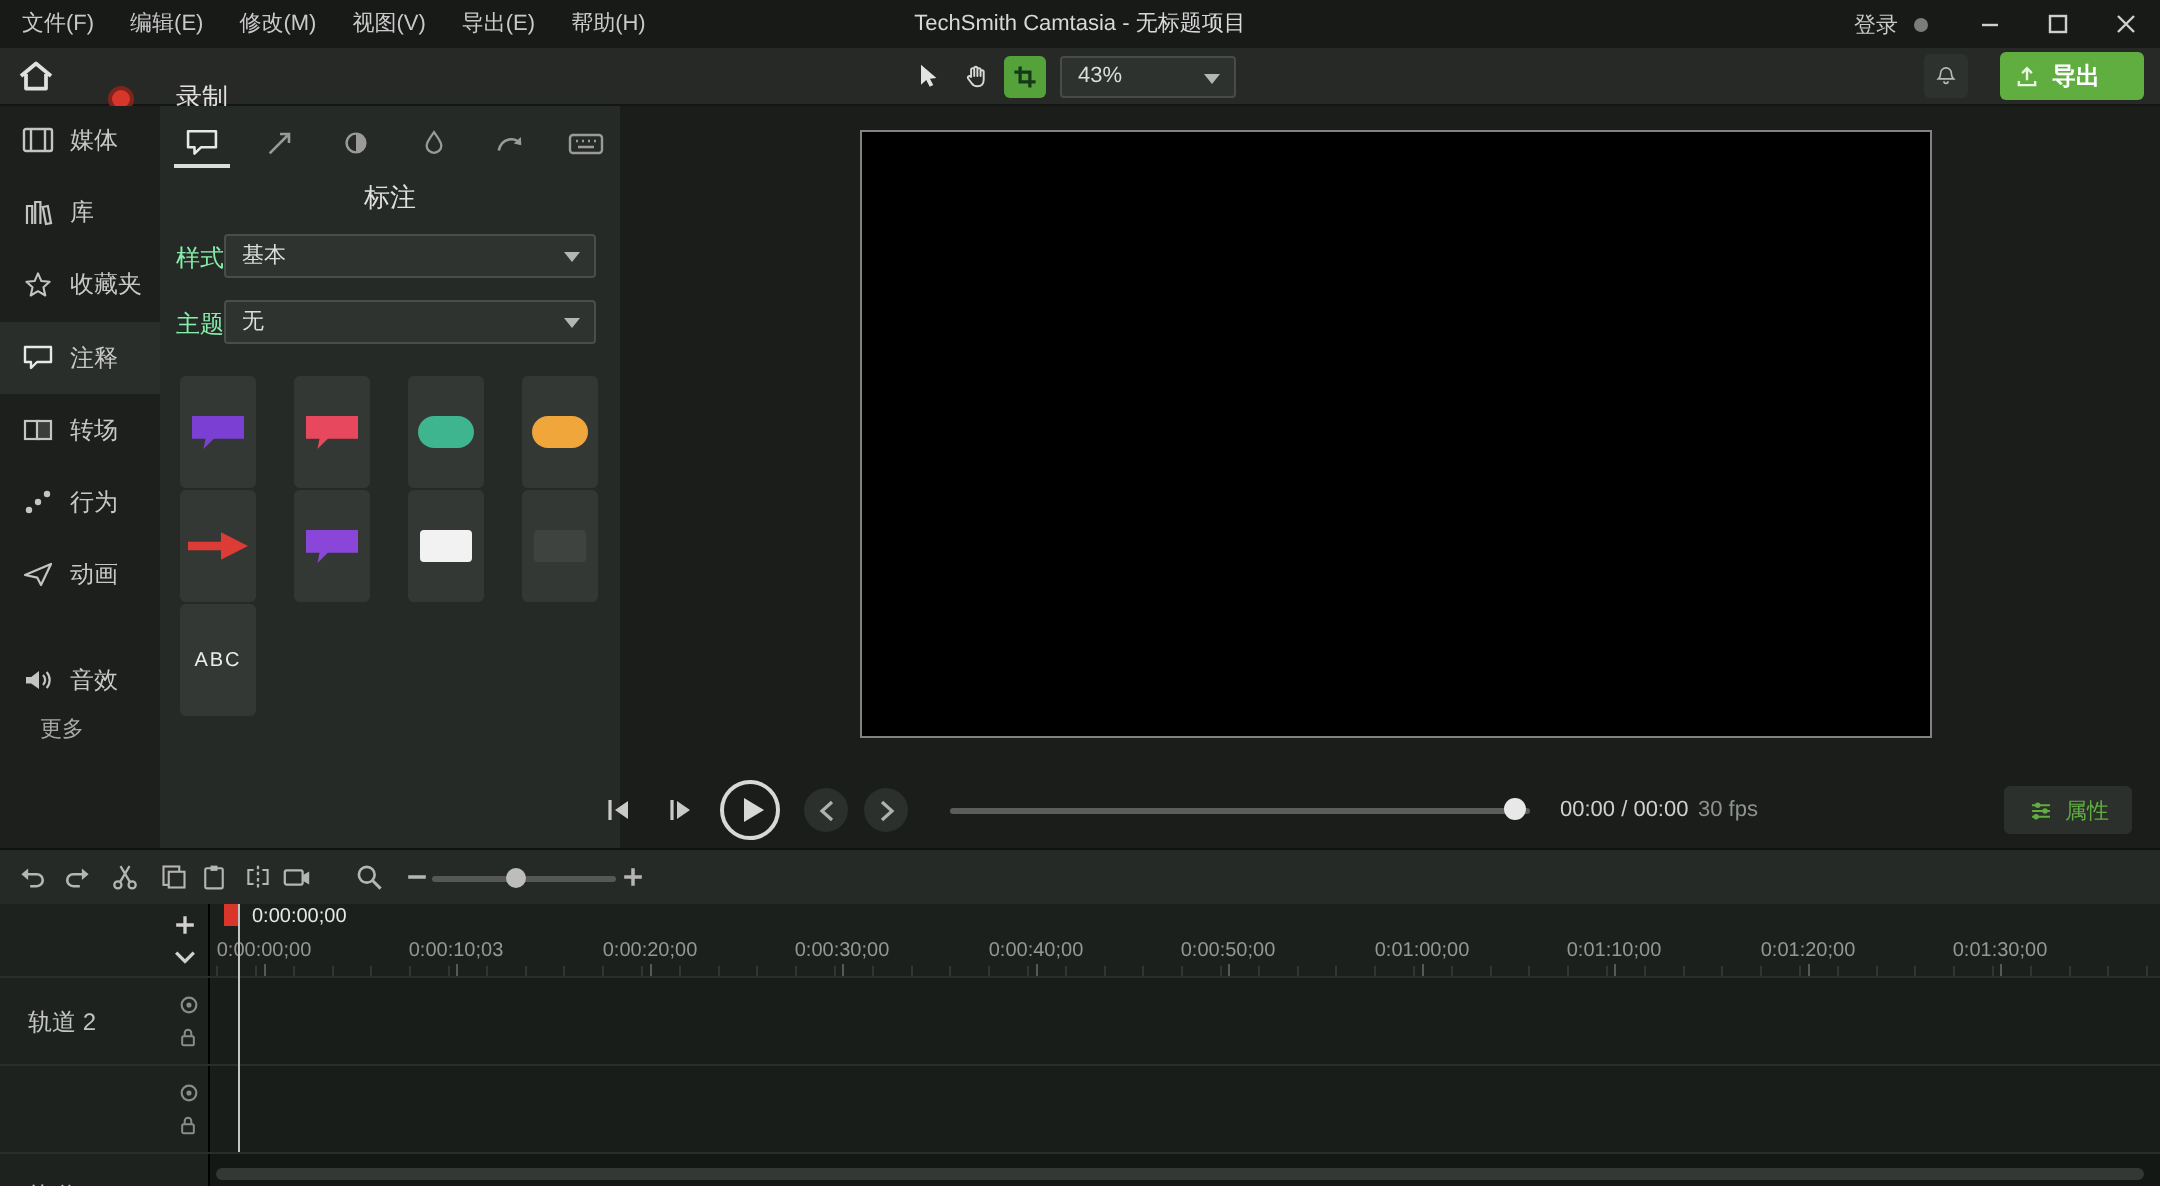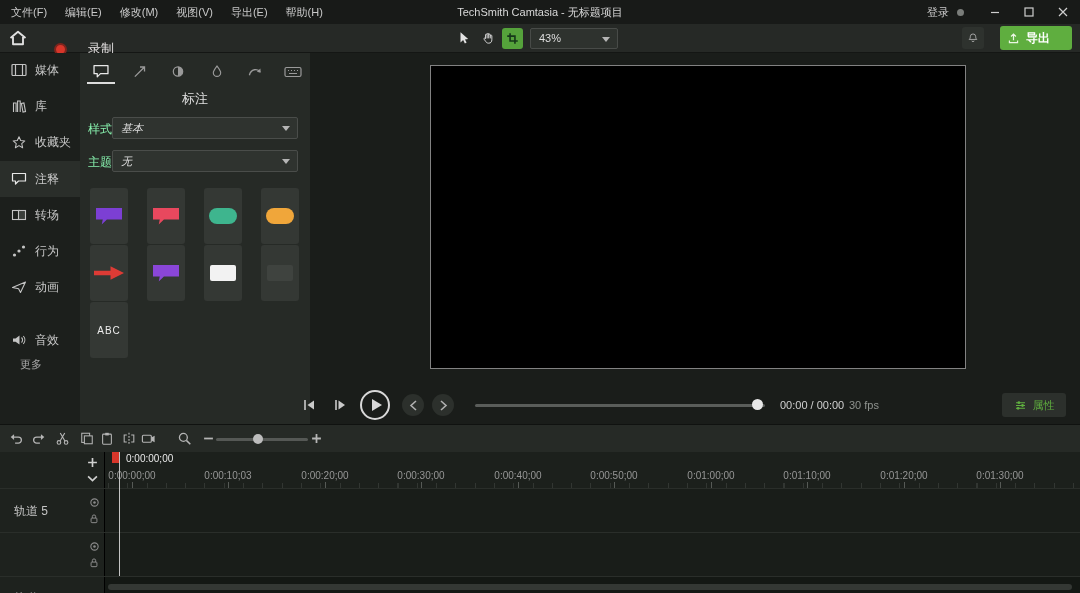--- a/index.html
+++ b/index.html
@@ -46,21 +46,21 @@
   .sb-more{position:absolute;left:0;width:80px;height:24px;display:flex;align-items:flex-start;
            padding-left:20px;color:#a8a8a8;font-size:11px;}
 
   
   .panel{left:80px;top:53px;width:230px;height:371px;background:#262a26;}
   .ptab{position:absolute;top:60px;width:24px;height:22px;display:flex;align-items:center;justify-content:center;}
   .ptab-underline{position:absolute;left:87px;top:82px;width:28px;height:2px;background:#ddd;}
   .ptitle{position:absolute;left:80px;top:90px;width:230px;text-align:center;font-size:13px;color:#e0e0e0;}
   .plabel{position:absolute;font-size:12px;color:#86efac;}
   .dropdown{position:absolute;width:186px;height:22px;background:#2f332f;border:1px solid #4a4d4a;border-radius:2px;}
-  .dd-value{position:absolute;left:8px;top:0;line-height:20px;font-size:11px;color:#ddd;font-style:italic;}
+  .dd-value{position:absolute;left:8px;top:0;line-height:20px;font-size:11px;color:#ddd;}
   .tile{position:absolute;width:38px;height:56px;background:#343834;border-radius:3px;
         display:flex;align-items:center;justify-content:center;}
   .shape-bubble{width:26px;height:17px;clip-path:polygon(0 0,100% 0,100% 70%,42% 70%,22% 100%,26% 70%,0 70%);}
   .shape-cloud{width:28px;height:16px;border-radius:8px;}
   .shape-burst{width:30px;height:18px;clip-path:polygon(0 38%,55% 38%,55% 12%,100% 50%,55% 88%,55% 62%,0 62%);}
   .shape-rect{width:26px;height:16px;border-radius:2px;}
   .abc-text{font-size:10px;color:#ededed;letter-spacing:1px;}
 
   
   .canvas{left:310px;top:53px;width:770px;height:371px;background:#1a1d1a;}
@@ -462,21 +462,21 @@
     <svg width="11" height="11" viewBox="0 0 10 10">
         <path d="M1 5 H9 M5 1 V9" stroke="#d0d0d0" stroke-width="1.5"></path>
       </svg>
   </div>
   <div class="hdr-btn" style="top:471px;">
     <svg width="11" height="7" viewBox="0 0 10 6">
         <path d="M1 1 L5 5 L9 1" fill="none" stroke="#d0d0d0" stroke-width="1.5"></path>
       </svg>
   </div>
 
-  <span class="track-label" style="top:503px;">轨道 5</span>
+  <span class="track-label" style="top:503px;">轨道 2</span>
   <div class="track-mini" style="top:495px;">
     <svg width="11" height="11" viewBox="0 0 12 12">
         <circle cx="6" cy="6" r="4" fill="none" stroke="#8a8a8a" stroke-width="1.2"></circle>
         <circle cx="6" cy="6" r="1.4" fill="#8a8a8a"></circle>
       </svg>
   </div>
   <div class="track-mini" style="top:511px;">
     <svg width="10" height="11" viewBox="0 0 12 13">
         <rect x="2.5" y="6" width="7" height="5.5" rx="1" fill="none" stroke="#8a8a8a" stroke-width="1.2"></rect>
         <path d="M4 6 V4.2 a2 2 0 0 1 4 0 V6" fill="none" stroke="#8a8a8a" stroke-width="1.2"></path>

